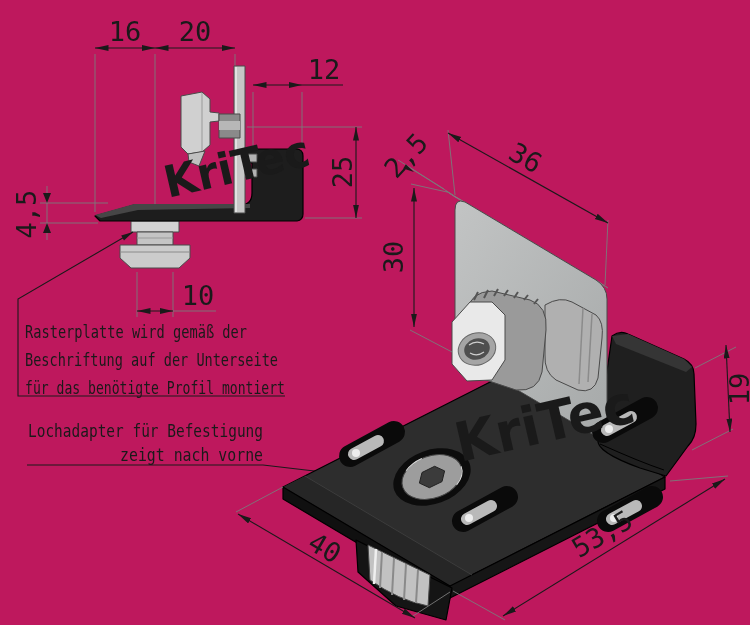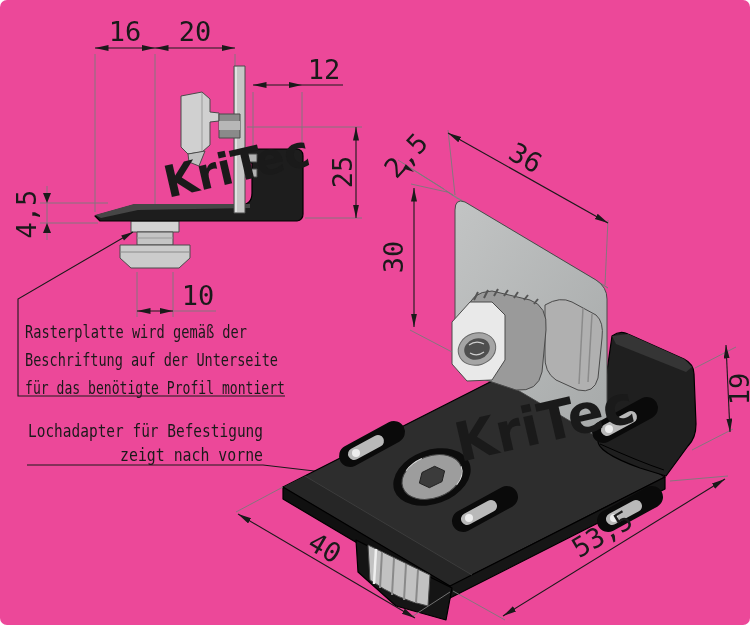--- a/index.html
+++ b/index.html
@@ -1,16 +1,16 @@
 <!DOCTYPE html>
 <html><head>
 <meta charset="utf-8">
 <style>
   html,body{margin:0;padding:0;background:#ffffff;}
-  .canvas{width:750px;height:625px;position:relative;background:#ec4899;overflow:hidden;border-radius:7px;}
+  .canvas{width:750px;height:625px;position:relative;background:#be185d;overflow:hidden;}
   svg{display:block;}
   text{font-family:"DejaVu Sans Mono","Liberation Mono",monospace;fill:#1a1a1a;}
   .dimtxt{font-size:27px;}
   .notetxt{font-size:18px;}
   .wm{font-family:"DejaVu Sans","Liberation Sans",sans-serif;font-weight:bold;}
   .ext{stroke:#7a7a7a;stroke-width:0.9;fill:none;}
   .dim{stroke:#1a1a1a;stroke-width:1.1;fill:none;}
   .edge{stroke:#000;stroke-width:1.2;stroke-linejoin:round;}
   .gedge{stroke:#4a4a4a;stroke-width:1;stroke-linejoin:round;}
 </style>

